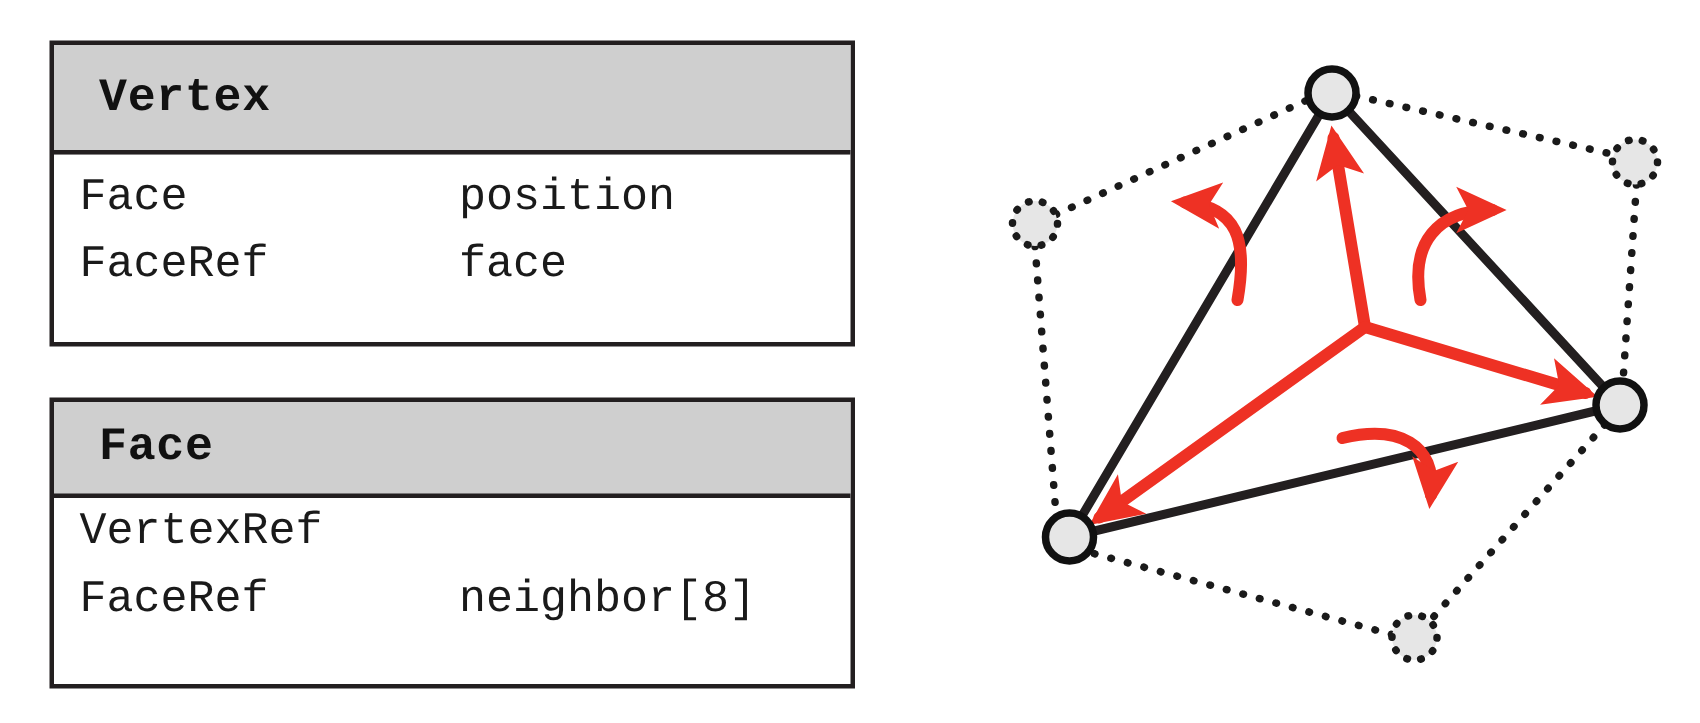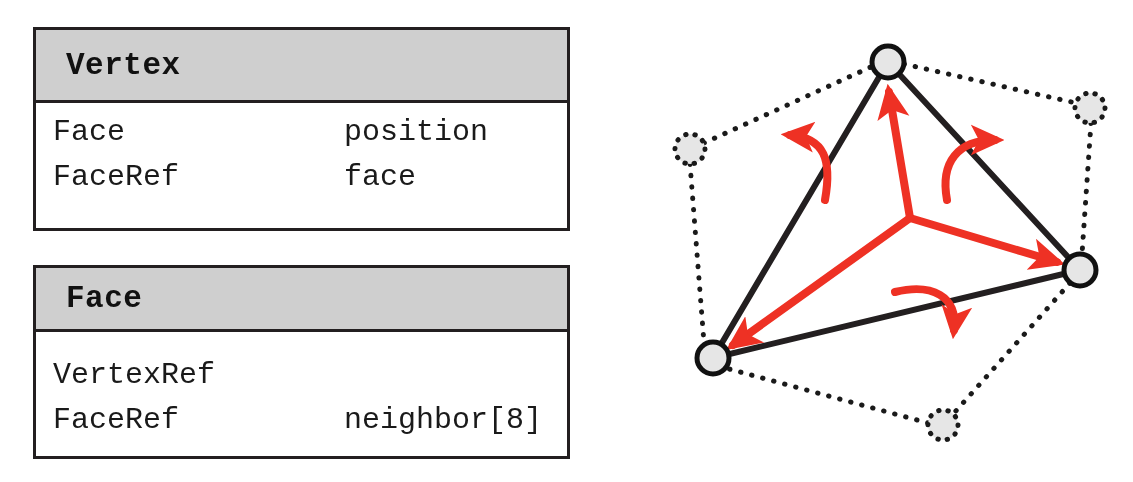--- a/index.html
+++ b/index.html
@@ -57,41 +57,40 @@
     font-weight: bold;
     font-size: 31px;
     letter-spacing: 0.5px;
     color: #111111;
     line-height: 1;
   }
   .struct-body {
     padding: 14px 0 0 17px;
   }
   #face-table .struct-body {
-    padding-top: 28px;
+    padding-top: 8px;
   }
   .struct-row {
     display: flex;
     align-items: baseline;
     height: 45px;
   }
   .field-type {
     width: 253px;
     flex: none;
     font-family: "Liberation Mono", "DejaVu Sans Mono", monospace;
     font-size: 30px;
     color: #1a1a1a;
     line-height: 1;
   }
   .field-name {
     font-family: "Liberation Mono", "DejaVu Sans Mono", monospace;
     font-size: 30px;
     color: #1a1a1a;
     line-height: 1;
-    margin-left: 38px;
   }
 
   
   #mesh-diagram {
     position: absolute;
     left: 620px;
     top: 0px;
     width: 513px;
     height: 482px;
   }

